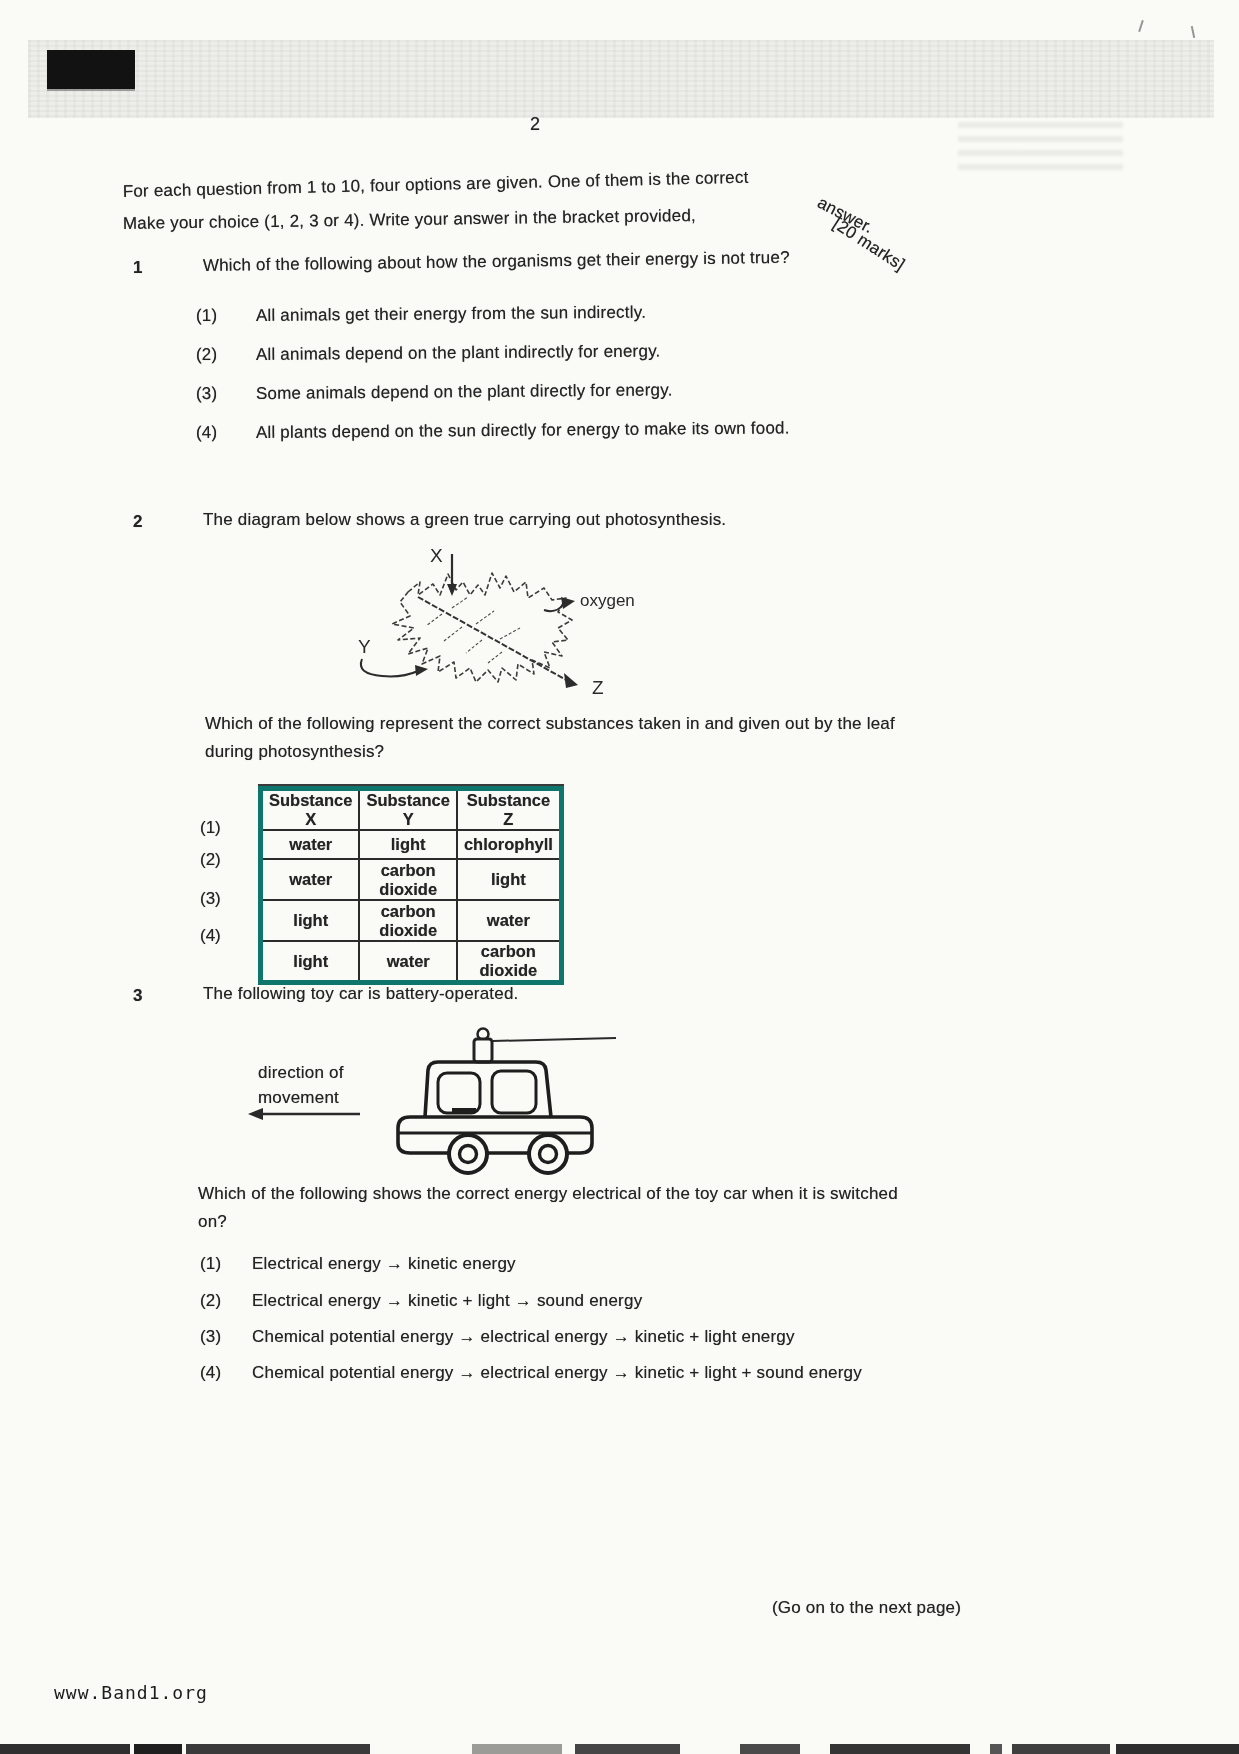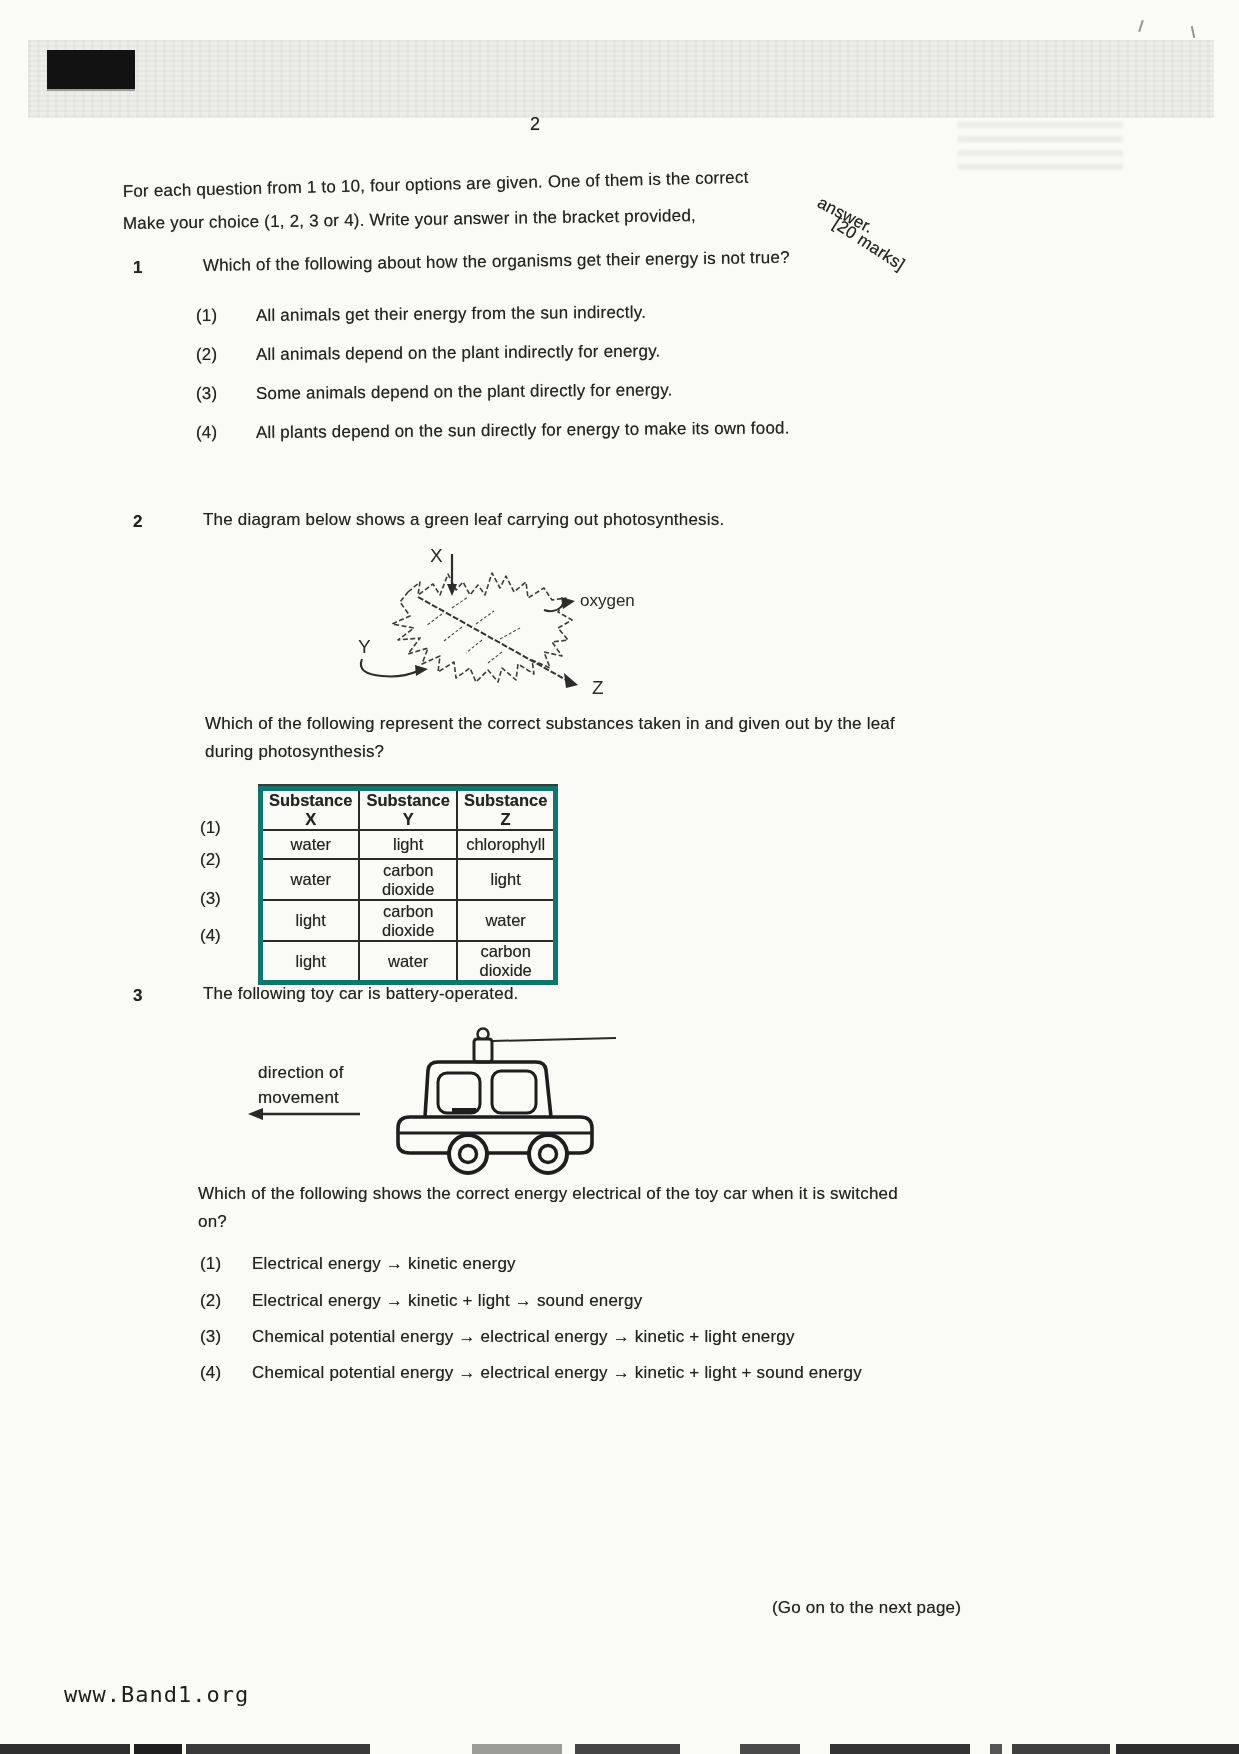--- a/index.html
+++ b/index.html
@@ -33,34 +33,34 @@
   .opt-label{position:absolute;}
   .opt-text{position:absolute;}
 
   
   .tblwrap{position:absolute;left:200px;top:786px;}
   .subst-table{position:absolute;left:58px;top:0;border-collapse:collapse;
      border:5px solid #0f766e;box-shadow:0 -2px 0 #3a3a3a;}
   .subst-table th,.subst-table td{border:2px solid #2b2b2b;text-align:center;
      font-size:16.5px;color:#242424;text-shadow:0 0 .7px rgba(30,30,30,.5);padding:0 6px;}
   .subst-table th{font-weight:700;height:28px;}
-  .subst-table td{font-weight:400;margin-top:44px;}
+  .subst-table td{font-weight:700;margin-top:44px;}
   .subst-table tr.r1 td{height:27px;}
   .subst-table tr.r2 td{height:39px;}
   .subst-table tr.r3 td{height:39px;}
   .subst-table tr.r4 td{height:36px;}
   .c1{width:160px;} .c2{width:203px;} .c3{width:195px;}
   .rowlab{position:absolute;left:0;font-size:17px;color:#232323;
      text-shadow:0 0 .7px rgba(30,30,30,.5);}
 
   svg text{font-family:"Liberation Sans",sans-serif;fill:#2a2a2a;}
   .diagram{position:absolute;}
 
-  .footer-url{position:absolute;left:64px;top:1682px;
-     font-family:"DejaVu Sans Mono",monospace;font-size:22px;color:#1d1d1d;letter-spacing:1px;}
+  .footer-url{position:absolute;left:54px;top:1682px;
+     font-family:"DejaVu Sans Mono",monospace;font-size:18px;color:#1d1d1d;letter-spacing:1px;}
   .goon{position:absolute;left:772px;top:1598px;font-size:17px;}
   .botbar{position:absolute;top:1744px;height:10px;background:#383838;}
 </style>
 </head>
 <body>
 
 <div class="page">
 
   <div class="scan-band"></div>
   <div class="redact"></div>
@@ -89,21 +89,21 @@
   <div>
     <span class="t opt-label rot-n05" style="left:196px;top:384px;">(3)</span>
     <span class="t opt-text rot-n05" style="left:256px;top:384px;">Some animals depend on the plant directly for energy.</span>
   </div>
   <div>
     <span class="t opt-label rot-n05" style="left:196px;top:423px;">(4)</span>
     <span class="t opt-text rot-n05" style="left:256px;top:423px;">All plants depend on the sun directly for energy to make its own food.</span>
   </div>
 
   <div class="t qnum" style="left:133px;top:512px;">2</div>
-  <div class="t" style="left:203px;top:510px;">The diagram below shows a green leaf carrying out photosynthesis.</div>
+  <div class="t" style="left:203px;top:510px;">The diagram below shows a green true carrying out photosynthesis.</div>
 
   <svg class="diagram" style="left:330px;top:540px;" width="315" height="175" viewBox="0 0 315 175">
 
     <path d="M 78 52 L 90 42 L 88 55 L 103 44 L 110 55 L 118 34 L 126 50 L 133 42 L 140 55
          L 148 45 L 155 55 L 162 33 L 170 48 L 176 36 L 184 52 L 196 42 L 198 58 L 214 48
          L 222 60 L 236 58 L 228 72 L 242 80 L 228 88 L 238 100 L 222 102 L 232 116 L 214 112
          L 220 128 L 202 120 L 204 134 L 188 124 L 186 140 L 172 128 L 168 142 L 158 130
          L 146 142 L 140 128 L 126 138 L 124 122 L 108 132 L 110 116 L 92 124 L 98 108
          L 78 114 L 90 98 L 68 100 L 84 88 L 62 84 L 80 76 L 70 62 Z" fill="none" stroke="#3c3c3c" stroke-width="1.6" stroke-dasharray="5 2.5" stroke-linejoin="round"></path>
 

